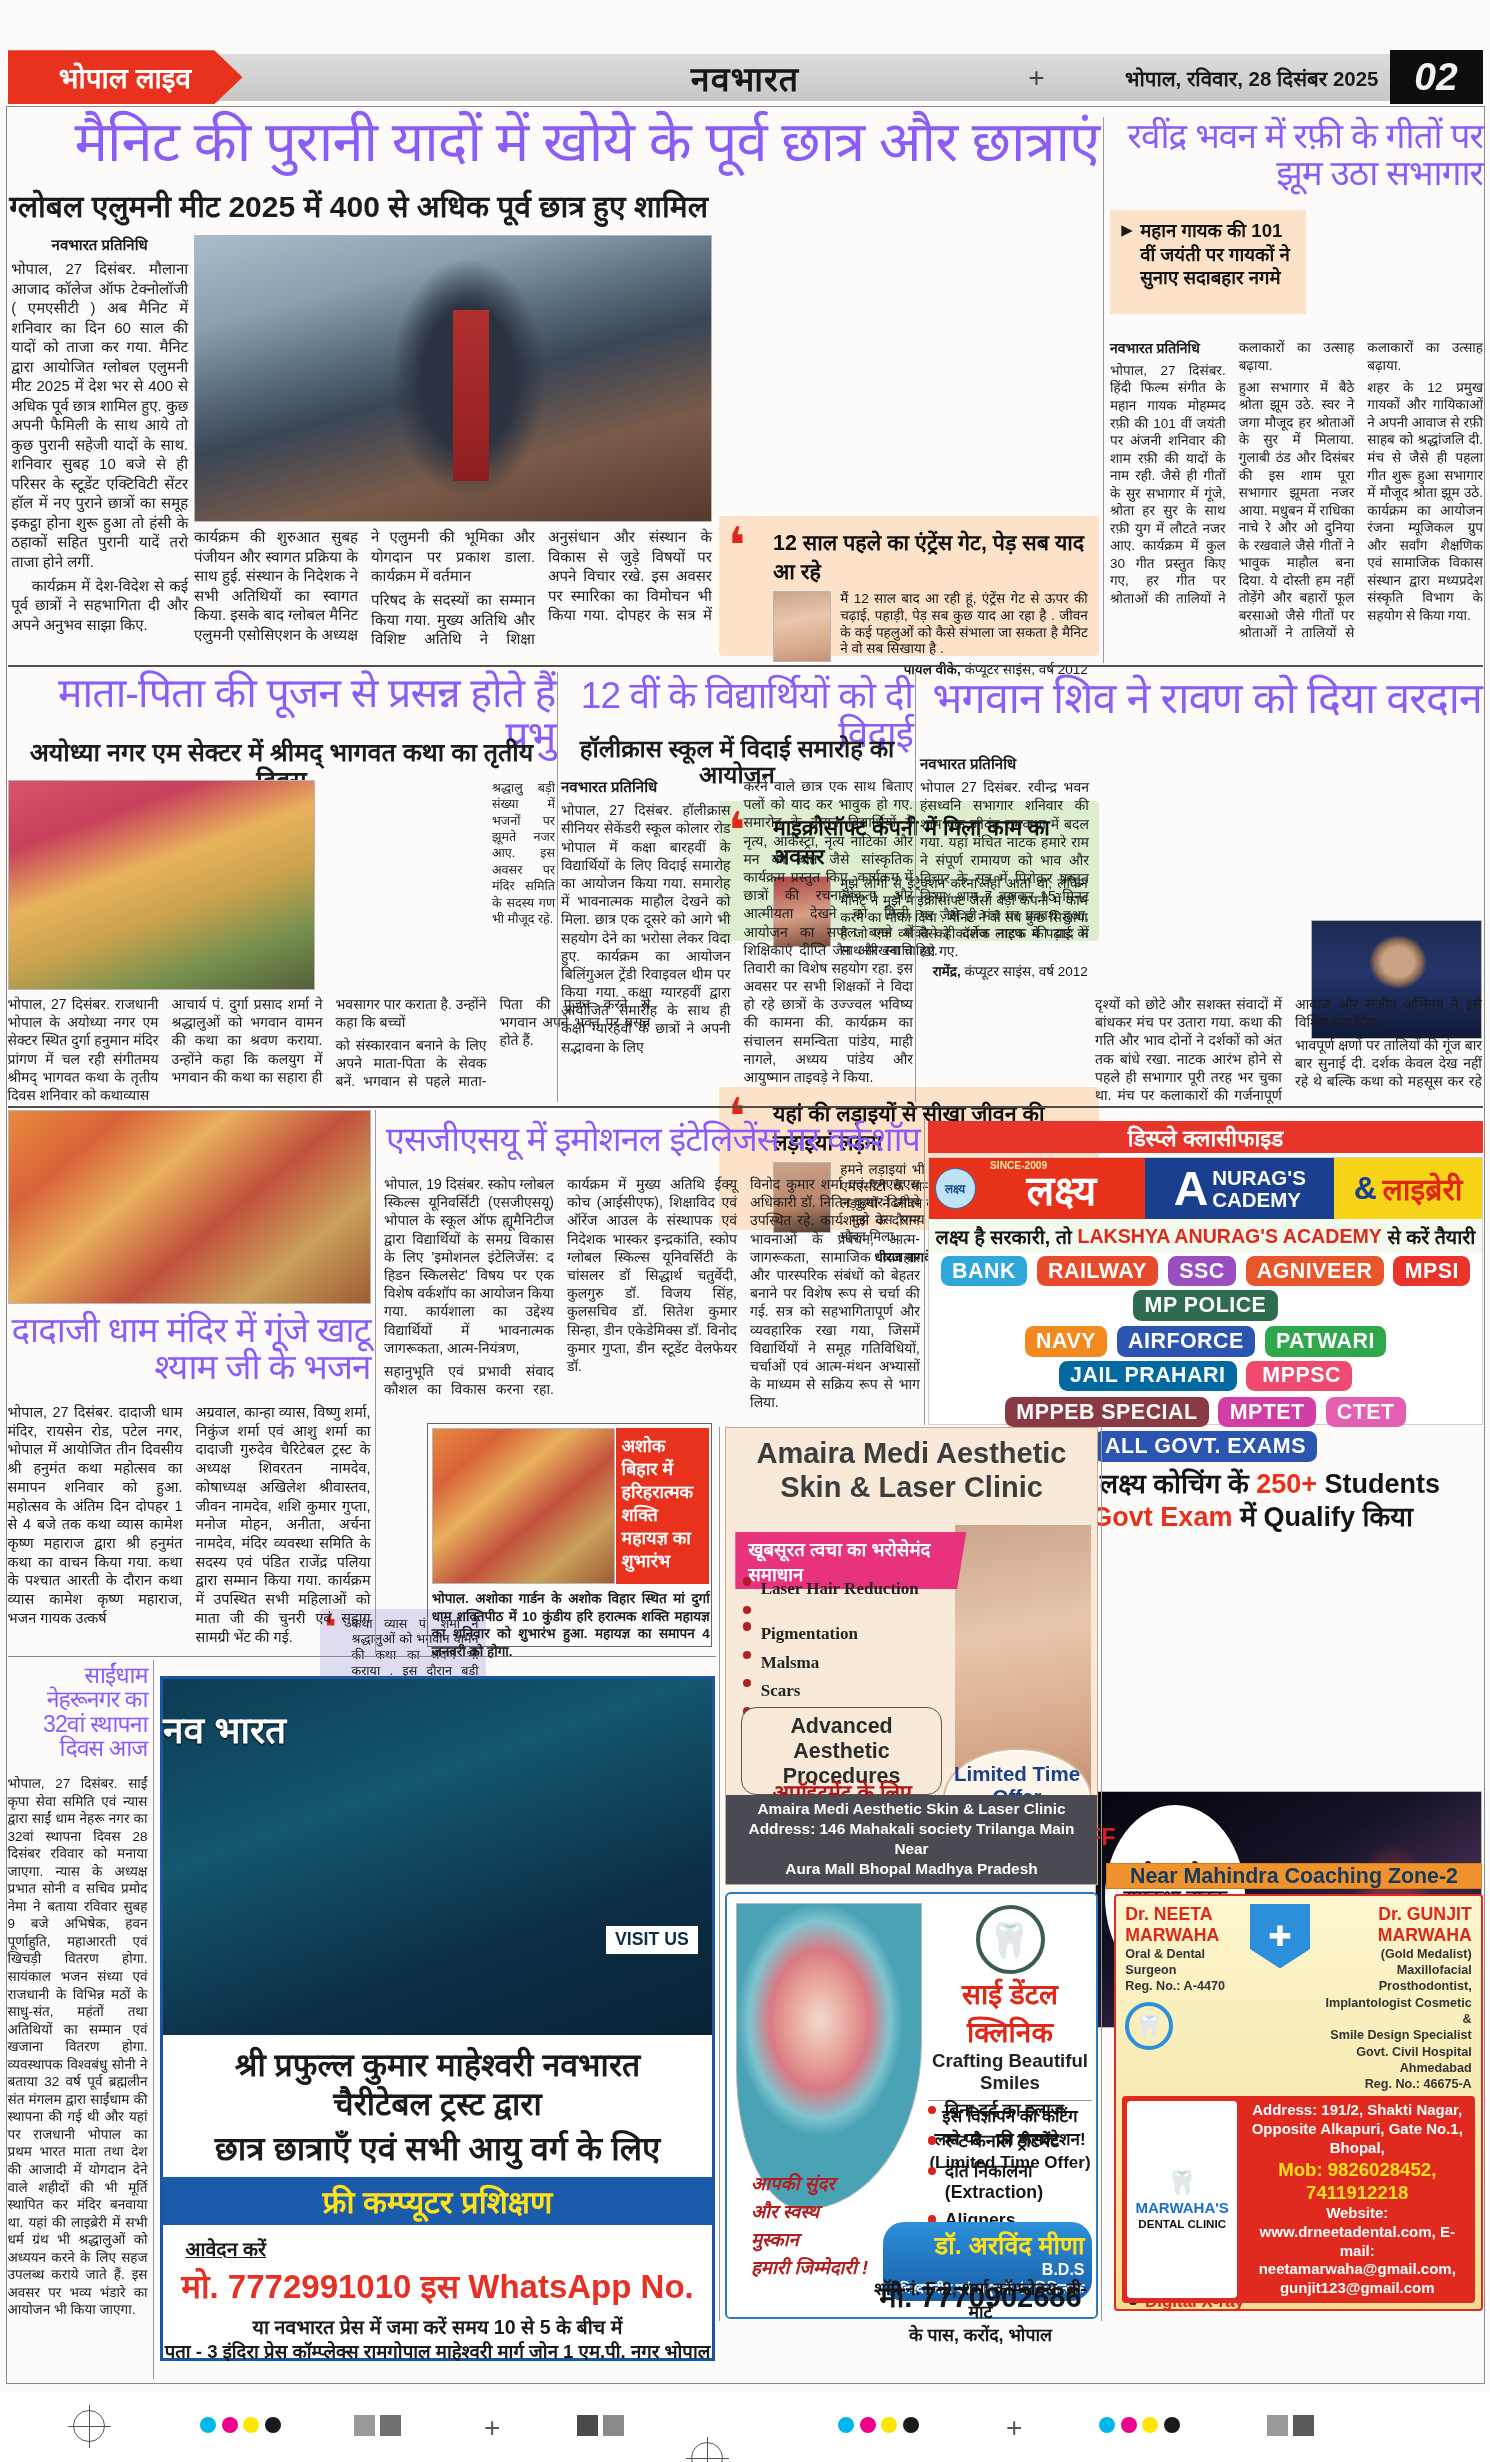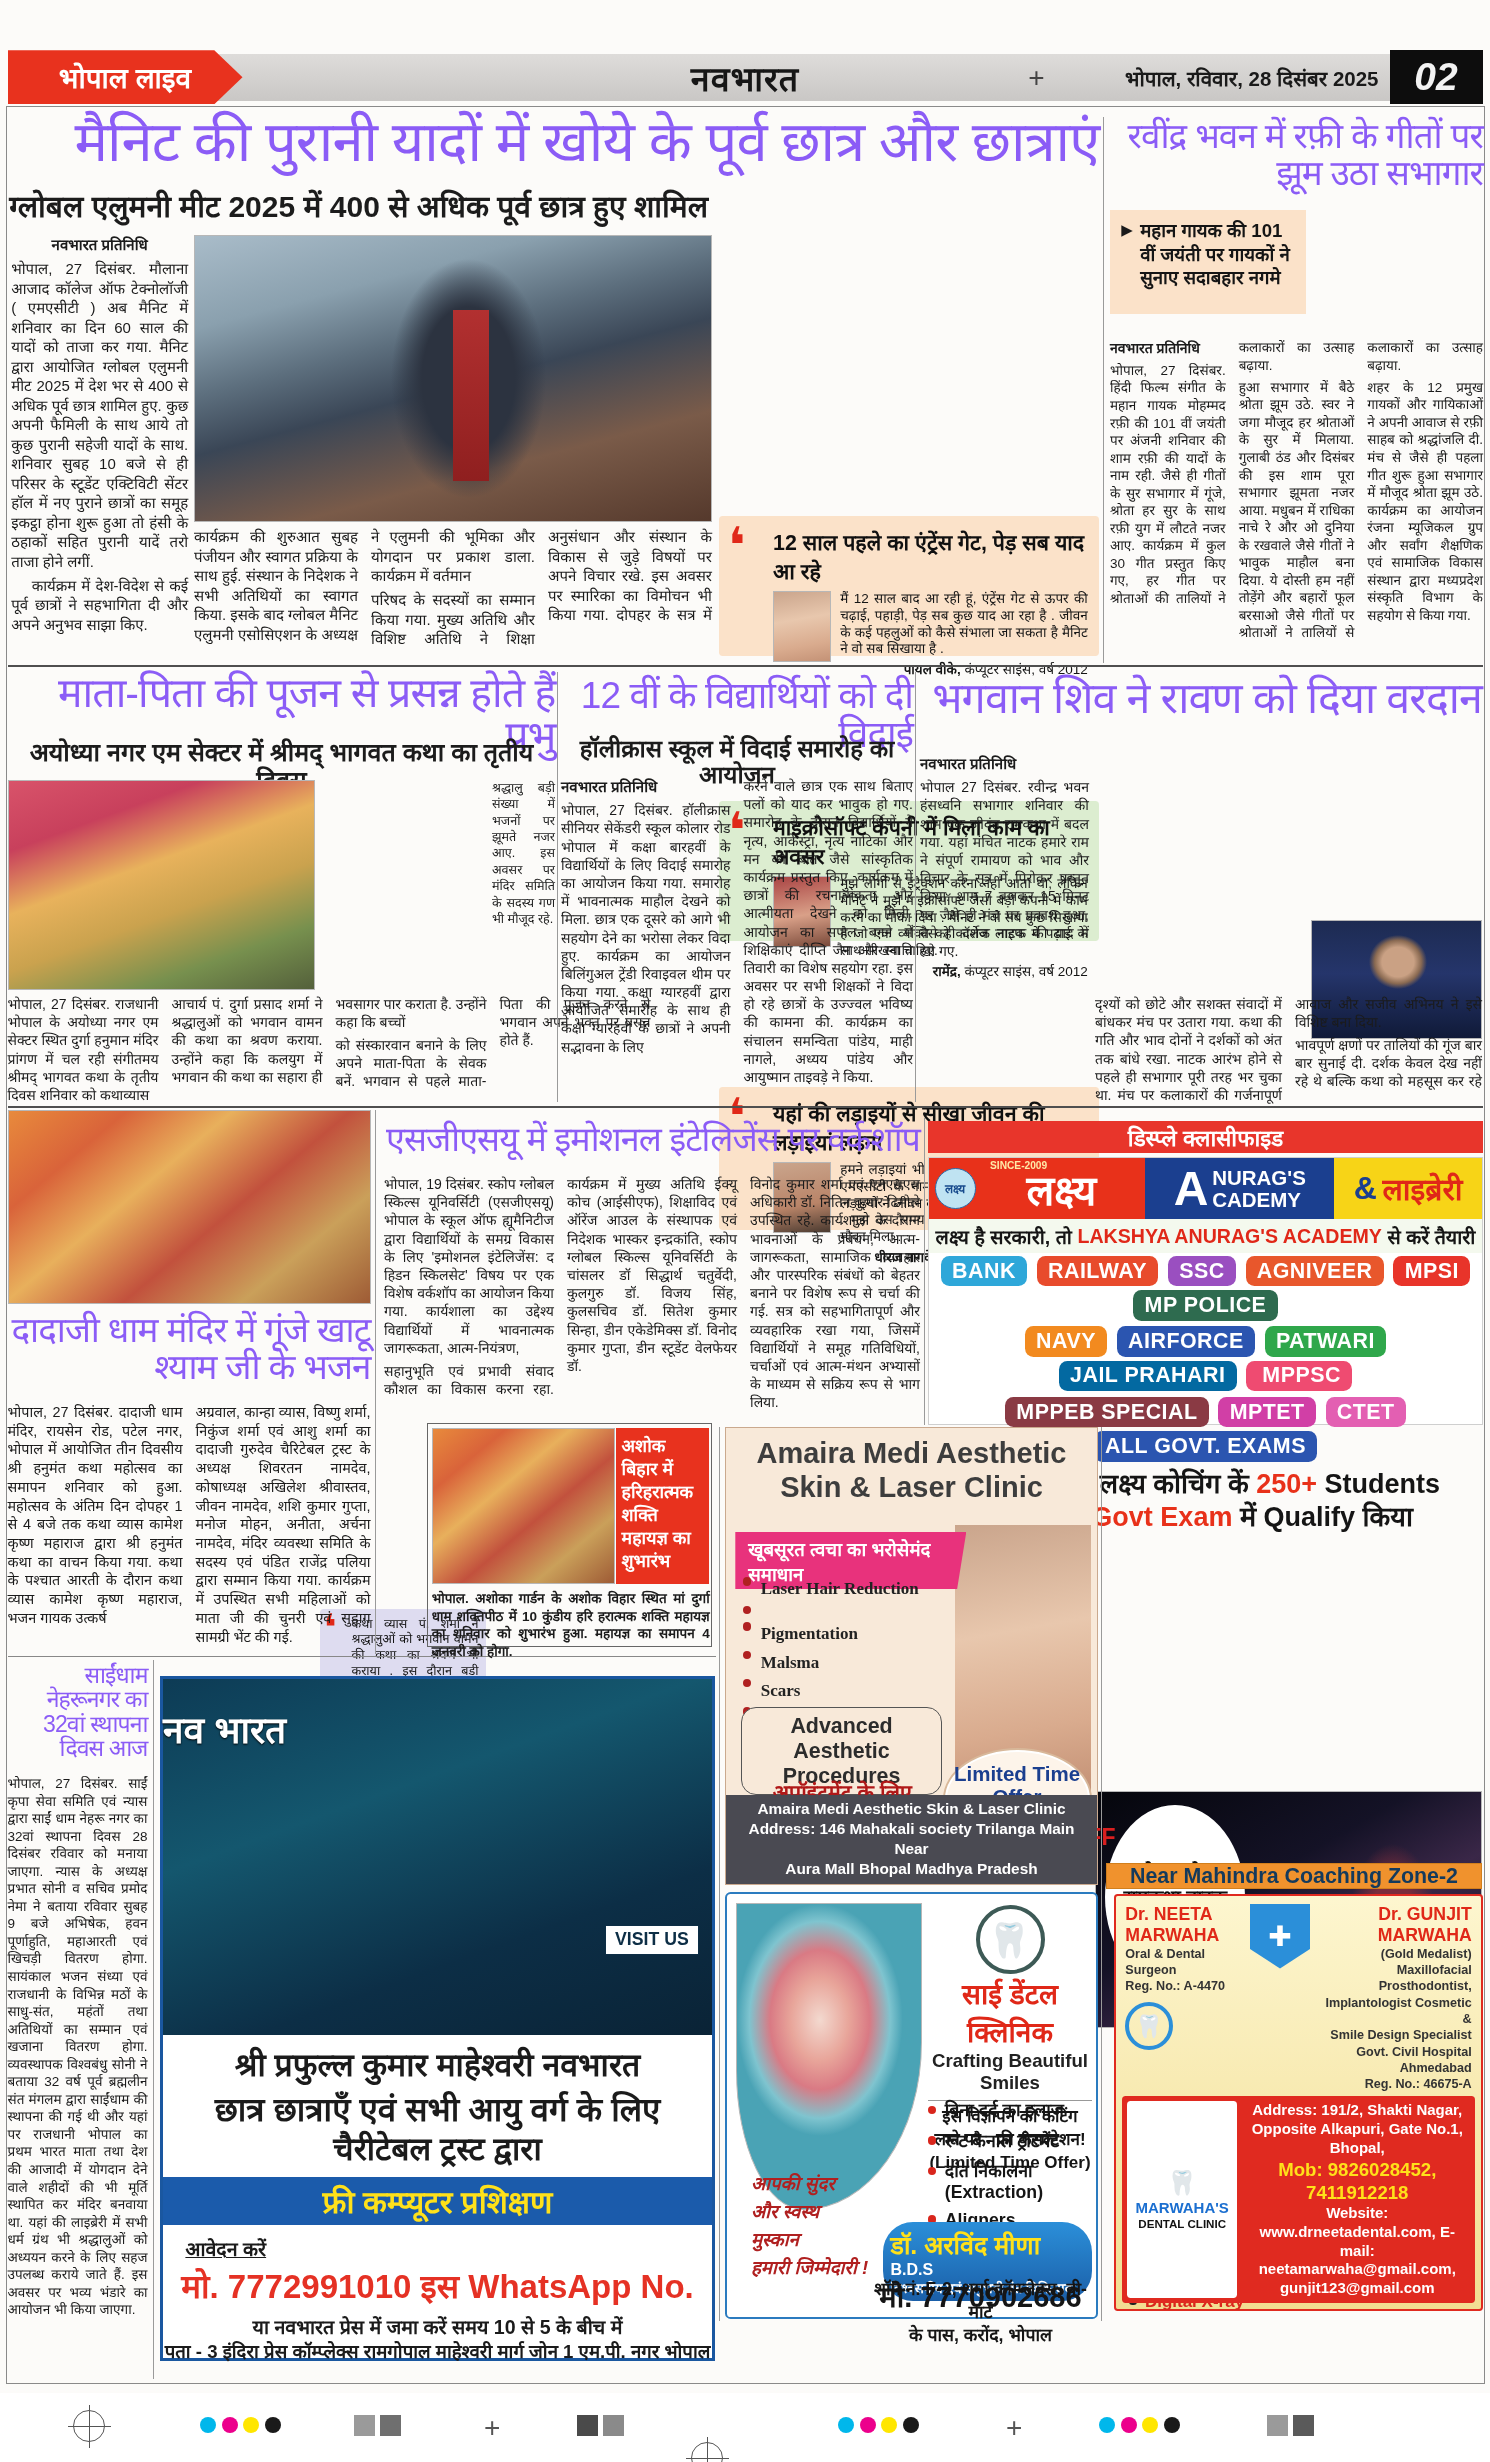--- a/index.html
+++ b/index.html
@@ -100,21 +100,21 @@
 .pbar{background:#f0922d;border:1.9px solid #d27f1c;display:flex;align-items:center;justify-content:center;font-size:21.4px;font-weight:800;color:#143a5c}
 
 .sai{background:#fff;border:2.8px solid #2b7bbf;border-radius:5.6px}
 .saimouth{position:absolute;left:9.3px;top:9.3px;width:186px;height:307px;border-radius:0 0 70% 40%/0 0 60% 50%}
 .stooth{width:69px;height:69px;border-radius:50%;border:4.7px solid #3d5a56;margin:0 auto;display:flex;align-items:center;justify-content:center;font-size:34px;color:#2b9fd9}
 .sainame{color:#e02818;font-weight:800;font-size:28px;text-align:center}
 .saitag{font-weight:800;font-size:18.6px;text-align:center;color:#222}
 .saiof{font-weight:700;font-size:17px;text-align:center;line-height:1.35}
 .saili{display:flex;gap:8.4px;align-items:baseline;font-weight:800;font-size:17.7px;margin-bottom:6.5px}
 .saili .dot{width:8.4px;height:8.4px;border-radius:50%;background:#d9261c;flex:none;top:-1.9px;position:relative}
-.saidr{background:linear-gradient(180deg,#2b8fd9,#1b5fa8);border-radius:30px;color:#fff;text-align:left;padding:4.7px 7.5px}
+.saidr{background:linear-gradient(180deg,#2b8fd9,#1b5fa8);border-radius:21px;color:#fff;text-align:right;padding:4.7px 7.5px}
 .saidr .n{color:#ffe11a;font-size:25px;font-weight:800}
 .saidr .d{font-size:16px;font-weight:800}
 .saidr .s{font-size:13.5px;font-weight:700}
 .saiaddr{font-weight:800;font-size:17.7px;text-align:center;line-height:1.3}
 .saiph{font-weight:800;font-size:29px;text-align:center}
 .saislg{position:absolute;left:24px;bottom:35px;color:#b02020;font-weight:800;font-size:18.6px;font-style:italic;line-height:1.5}
 
 .mar{background:linear-gradient(180deg,#fdf6cf,#f2dd92);border:2.8px solid #e02a20;border-radius:3.7px}
 .mard1 .n,.mard2 .n{color:#e02818;font-weight:800;font-size:17.7px}
 .mard1 .s,.mard2 .s{font-size:12.6px;font-weight:700;color:#333;line-height:1.3}
@@ -340,22 +340,22 @@
 <div class="abs vrule" style="left:153px;top:1660px;height:719px"></div>
 <div class="abs hl" style="left:7.5px;top:1663px;width:140px;font-size:23px">साईंधाम नेहरूनगर का 32वां स्थापना दिवस आज</div>
 <div class="abs bodytx" style="left:7.5px;top:1775px;width:140px;height:603px;font-size:13.5px">भोपाल, 27 दिसंबर. साईं कृपा सेवा समिति एवं न्यास द्वारा साईं धाम नेहरू नगर का 32वां स्थापना दिवस 28 दिसंबर रविवार को मनाया जाएगा. न्यास के अध्यक्ष प्रभात सोनी व सचिव प्रमोद नेमा ने बताया रविवार सुबह 9 बजे अभिषेक, हवन पूर्णाहुति, महाआरती एवं खिचड़ी वितरण होगा. सायंकाल भजन संध्या एवं राजधानी के विभिन्न मठों के साधु-संत, महंतों तथा अतिथियों का सम्मान एवं खजाना वितरण होगा. व्यवस्थापक विश्वबंधु सोनी ने बताया 32 वर्ष पूर्व ब्रह्मलीन संत मंगलम द्वारा साईंधाम की स्थापना की गई थी और यहां पर राजधानी भोपाल का प्रथम भारत माता तथा देश की आजादी में योगदान देने वाले शहीदों की भी मूर्ति स्थापित कर मंदिर बनवाया था. यहां की लाइब्रेरी में सभी धर्म ग्रंथ भी श्रद्धालुओं को अध्ययन करने के लिए सहज उपलब्ध कराये जाते हैं. इस अवसर पर भव्य भंडारे का आयोजन भी किया जाएगा.</div>
 
 <div class="abs navad" style="left:160px;top:1676px;width:555px;height:685px">
   <div class="photo ph-nav" style="width:100%;height:356px;border:none;position:relative">
     <div class="navlogo">नव भारत</div>
     <div class="visit">VISIT US</div>
   </div>
   <div class="navl" style="font-size:32px;margin-top:11.2px">श्री प्रफुल्ल कुमार माहेश्वरी नवभारत</div>
+  <div class="navl" style="font-size:32px">चैरीटेबल ट्रस्ट द्वारा</div>
   <div class="navl" style="font-size:33px;margin-top:5.6px">छात्र छात्राएँ एवं सभी आयु वर्ग के लिए</div>
-  <div class="navl" style="font-size:32px">चैरीटेबल ट्रस्ट द्वारा</div>
   <div class="navbar" style="margin-top:9.3px">फ्री कम्प्यूटर प्रशिक्षण</div>
   <div class="navl" style="font-size:19.6px;text-align:left;padding-left:22.4px;margin-top:13px;text-decoration:underline">आवेदन करें</div>
   <div class="navphone" style="font-size:33px;margin-top:1.9px">मो. 7772991010 इस WhatsApp No.</div>
   <div class="navl" style="font-size:19.6px;margin-top:7.5px">या नवभारत प्रेस में जमा करें  समय 10 से 5 के बीच में</div>
   <div class="navl" style="font-size:18.6px;margin-top:1.9px">पता - 3 इंदिरा प्रेस कॉम्प्लेक्स रामगोपाल माहेश्वरी मार्ग जोन 1 एम.पी. नगर भोपाल</div>
 </div>
 
 <div class="abs vrule" style="left:719px;top:1427px;height:894px"></div>
 <div class="abs amaira" style="left:725px;top:1427px;width:373px;height:458px">
   <div class="amt" style="font-size:29px;margin-top:9.3px">Amaira Medi Aesthetic</div>

